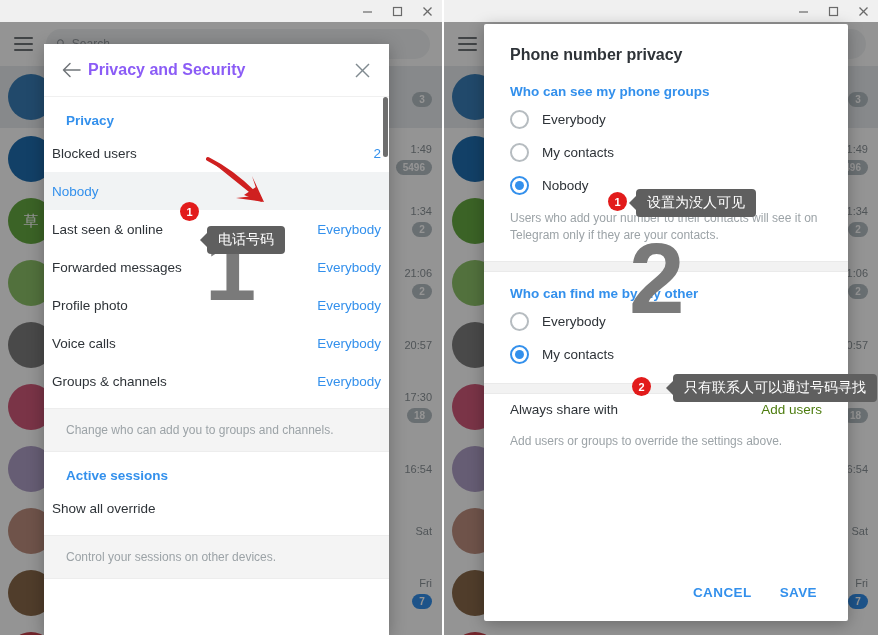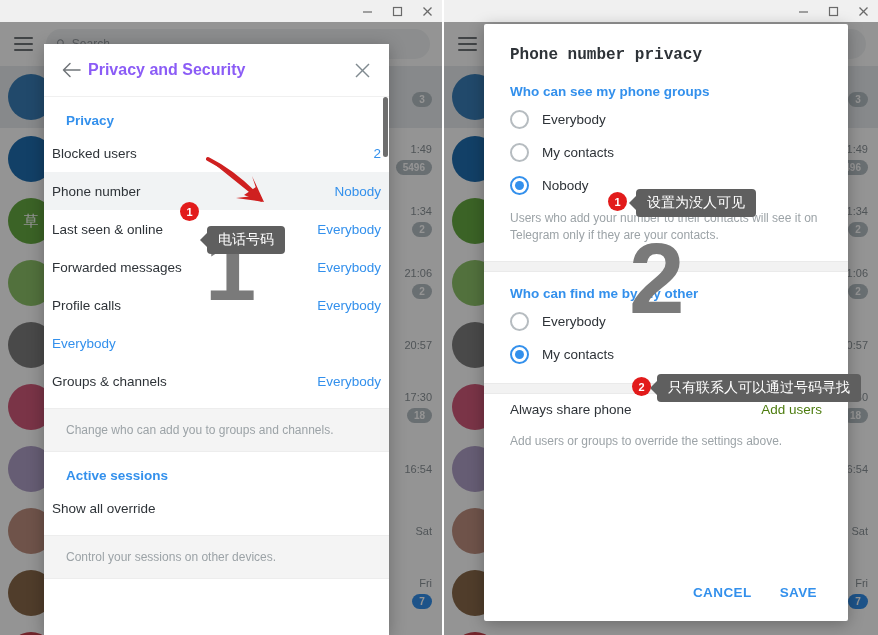--- a/index.html
+++ b/index.html
@@ -112,21 +112,21 @@
   }
   .scrolltrack {
     position: absolute; right: 0; top: 0; width: 7px; height: 100%;
   }
   .scrollthumb {
     position: absolute; right: 1px; top: 0px; width: 5px; height: 60px;
     background: #6e6e6e; border-radius: 3px;
   }
 
   
-  .rd-title { font-size: 16px; font-weight: bold; color: #2e3338; padding: 22px 26px 6px 26px; font-family: Liberation Mono, monospace; }
+  .rd-title { font-size: 16px; font-weight: bold; color: #2e3338; padding: 22px 26px 6px 26px; }
   .rd-section-title {
     font-size: 13.5px; font-weight: bold; color: #3390ec; padding: 14px 26px 4px 26px;
   }
   .radio-row {
     position: relative; display: flex; align-items: center; gap: 13px;
     padding: 7px 26px; font-size: 13.5px; color: #2e3338;
   }
   .radio {
     width: 19px; height: 19px; border-radius: 50%;
     border: 2px solid #b6bcc0; flex: none; position: relative;
@@ -305,36 +305,36 @@
 
       <div class="dlg-body">
         <div class="section">
           <div class="section-title">Privacy</div>
           <div id="left-rows">
               <div class="srow">
                 <span class="label">Blocked users</span>
                 <span class="value">2</span>
               </div>
               <div class="srow hl">
-                <span class="label">Phone number</span>
                 <span class="value">Nobody</span>
               </div>
               <div class="srow">
                 <span class="label">Last seen &amp; online</span>
                 <span class="value">Everybody</span>
               </div>
               <div class="srow">
                 <span class="label">Forwarded messages</span>
                 <span class="value">Everybody</span>
               </div>
               <div class="srow">
-                <span class="label">Profile calls</span>
+                <span class="label">Profile photo</span>
                 <span class="value">Everybody</span>
               </div>
               <div class="srow">
+                <span class="label">Voice calls</span>
                 <span class="value">Everybody</span>
               </div>
               <div class="srow">
                 <span class="label">Groups &amp; channels</span>
                 <span class="value">Everybody</span>
               </div>
             </div>
         </div>
         <div class="hint-band">Change who can add you to groups and channels.</div>
         <div class="section">
@@ -494,33 +494,33 @@
           </div>
           <div class="radio-row">
             <span class="radio on"></span>
             <span>My contacts</span>
           </div>
         </div>
 
       <div class="rd-divider" style="margin-top:12px;"></div>
 
       <div class="exc-row">
-        <span class="lbl">Always share phone</span>
+        <span class="lbl">Always share with</span>
         <span class="act">Add users</span>
       </div>
       <div class="rd-note">Add users or groups to override the settings above.</div>
 
       <div class="rd-actions">
         <button class="tbtn">CANCEL</button>
         <button class="tbtn">SAVE</button>
       </div>
     </div>
 
     <div class="watermark" id="wm2" style="left:185px; top:228px; font-size:100px;">2</div>
 
     <div class="numdot" style="left:164px; top:192px;">1</div>
     <div class="tooltip" style="left:192px; top:189px;">设置为没人可见</div>
 
     <div class="numdot" style="left:188px; top:377px;">2</div>
-    <div class="tooltip" style="left:213px; top:374px;">只有联系人可以通过号码寻找</div>
+    <div class="tooltip" style="left:229px; top:374px;">只有联系人可以通过号码寻找</div>
   </div>
 
 </div>
 
 </body></html>

